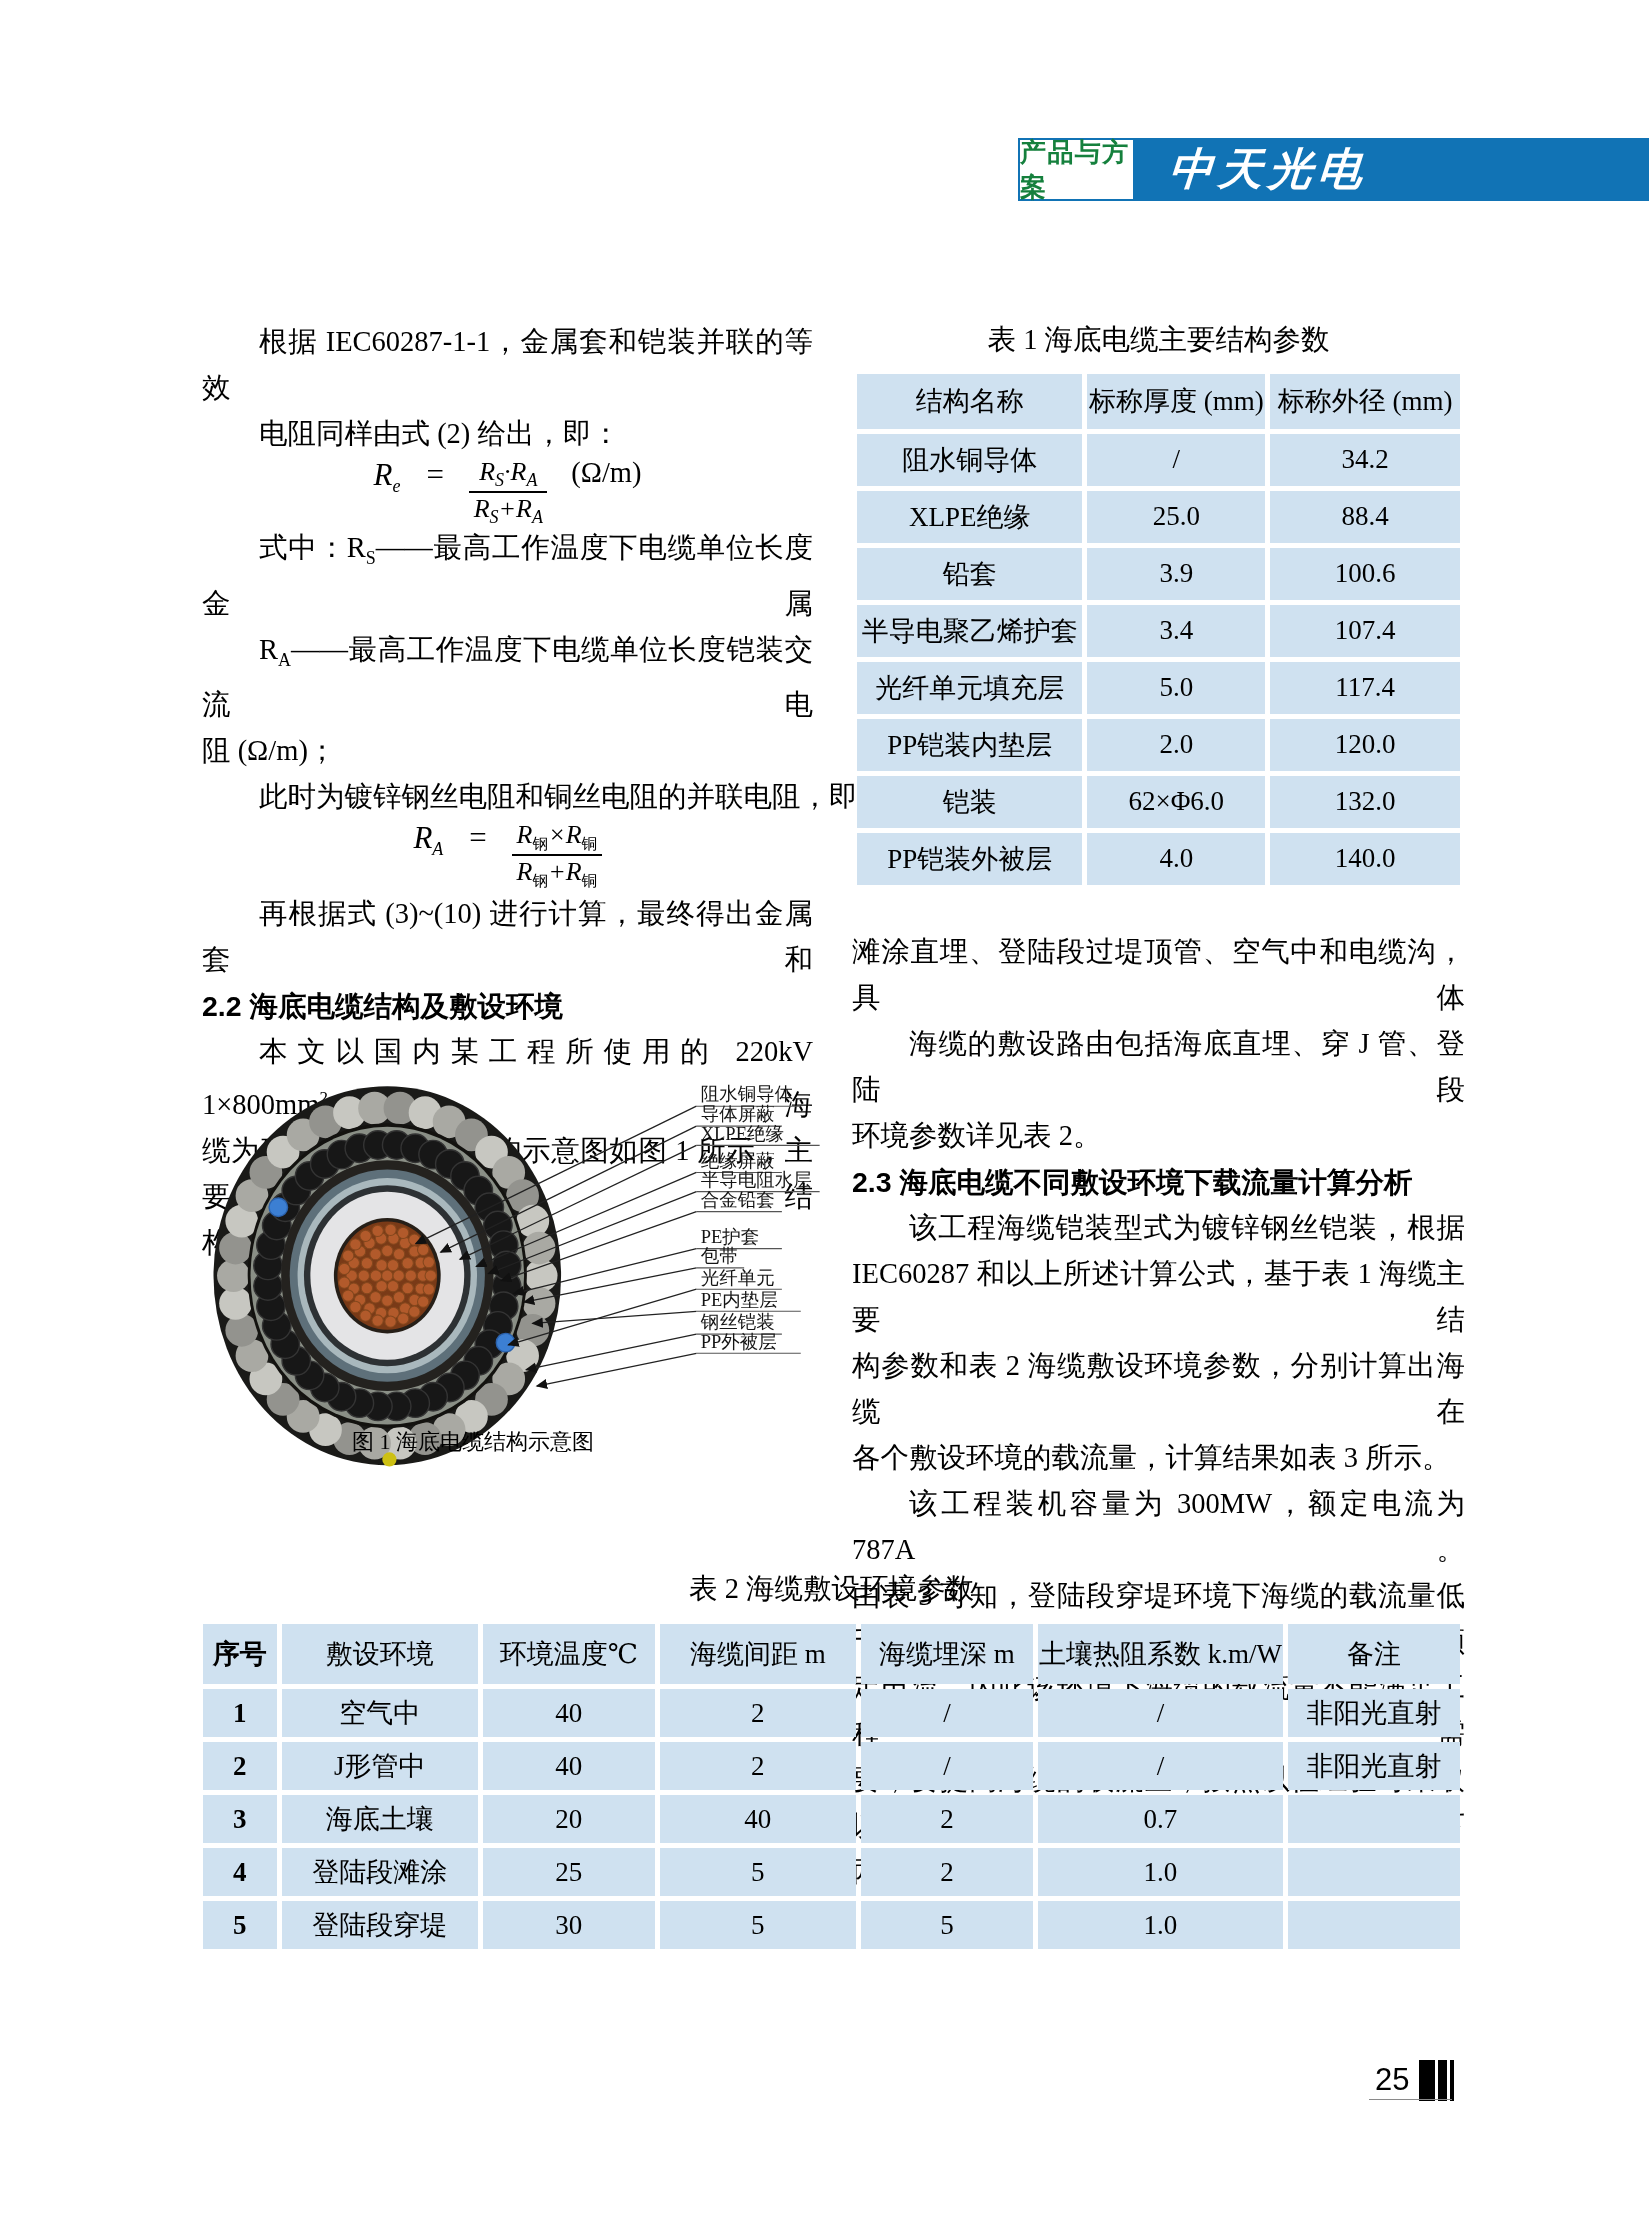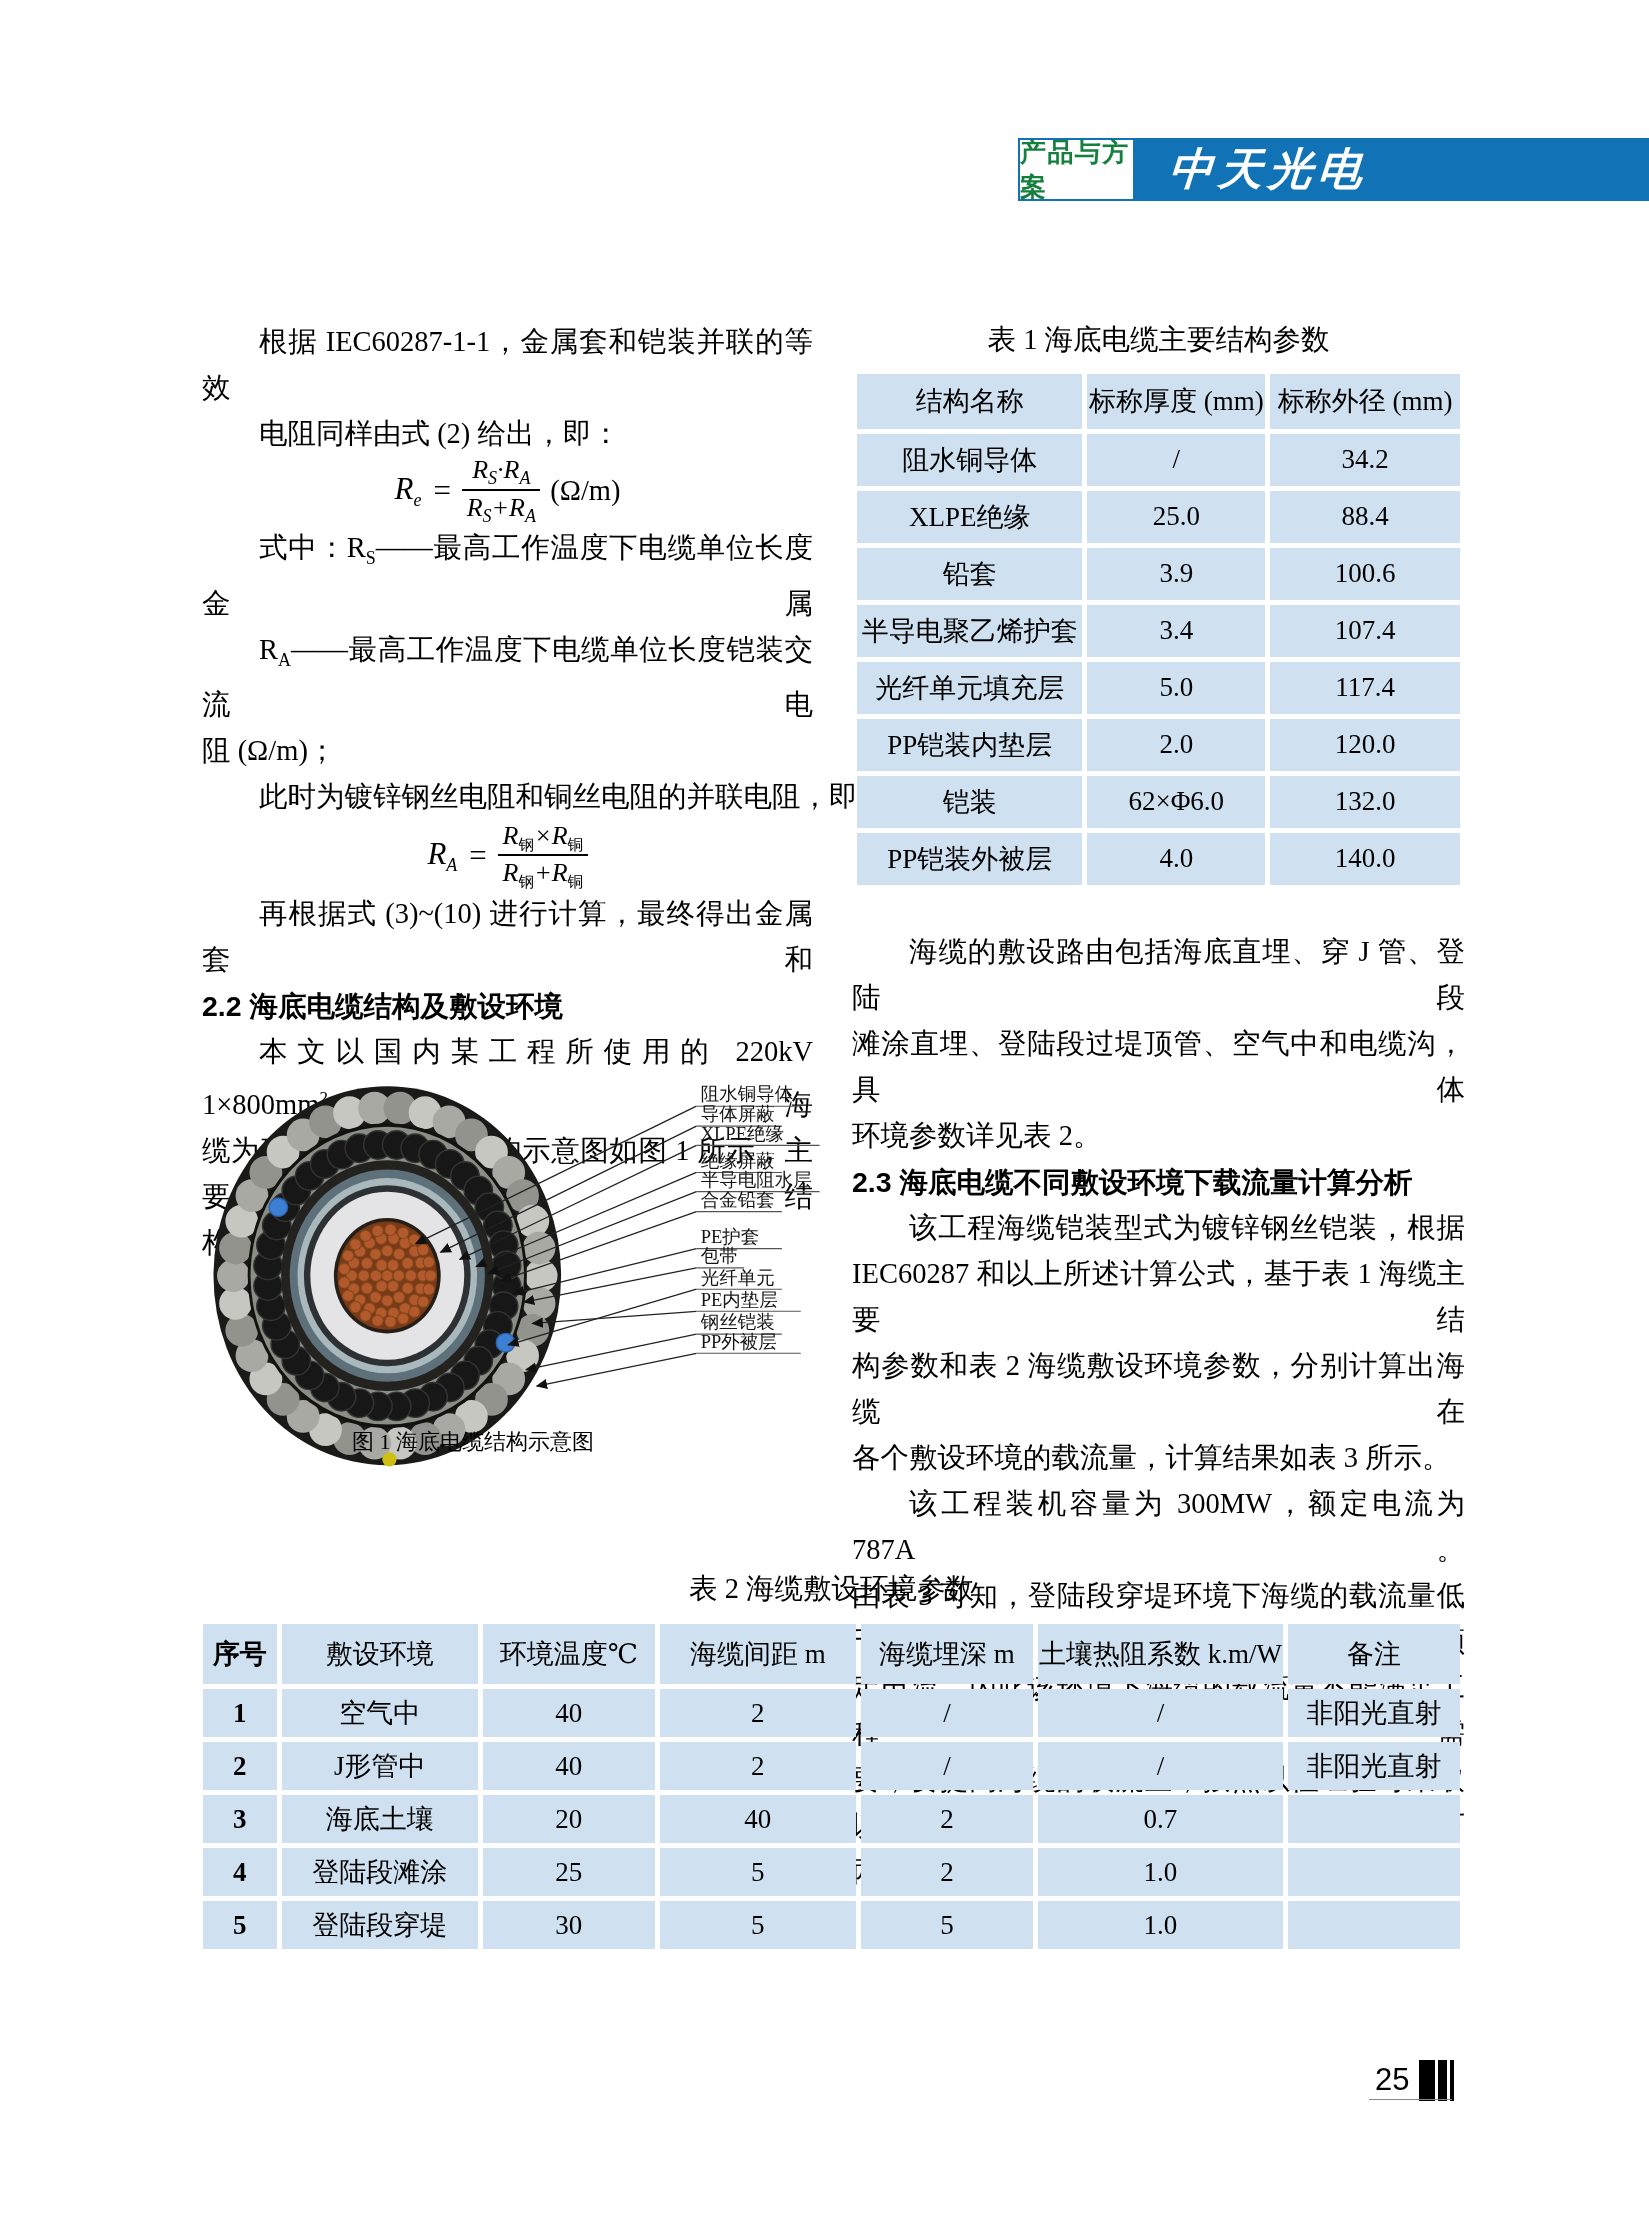--- a/index.html
+++ b/index.html
@@ -17,21 +17,21 @@
   .col-left{position:absolute;left:202px;top:319px;width:611px;font-size:28.5px;}
   .col-right{position:absolute;left:852px;top:319px;width:613px;font-size:28.5px;}
   .ln{line-height:46px;height:46px;white-space:nowrap;}
   .lnw{line-height:46px;min-height:46px;}
   .ind{text-indent:57px;}
   .jl{white-space:normal;text-align:justify;text-align-last:justify;}
   .hd{font-weight:bold;font-family:"Liberation Sans","DejaVu Sans",sans-serif;font-size:28.5px;}
   sub{font-size:18px;}
   sup{font-size:17px;}
   
-  .formula{display:flex;align-items:center;justify-content:center;gap:10px;
+  .formula{display:flex;justify-content:center;gap:24px;
            font-style:italic;font-size:31px;}
   .formula.f1{height:68px;}
   .formula.f2{height:71px;}
   .frac{display:inline-flex;flex-direction:column;align-items:center;font-size:26px;line-height:1.15;}
   .frac .den{border-top:2.1px solid #000;padding:1.4px 4.3px 0 4.3px;}
   .frac .num{padding:0 4.3px;}
   .cjksub{font-size:15.7px;font-style:normal;}
   .funit{font-style:normal;font-size:28.5px;}
   
   table{border-collapse:separate;border-spacing:5px;width:100%;font-size:27px;}
@@ -367,22 +367,22 @@
             </tr>
             <tr>
               <td>PP铠装外被层</td>
               <td>4.0</td>
               <td>140.0</td>
             </tr>
           </tbody>
       </table>
     </div>
     <div class="rp">
+      <div class="lnw jl">滩涂直埋、登陆段过堤顶管、空气中和电缆沟，具体</div>
       <div class="lnw ind jl">海缆的敷设路由包括海底直埋、穿 J 管、登陆段</div>
-      <div class="lnw jl">滩涂直埋、登陆段过堤顶管、空气中和电缆沟，具体</div>
       <div class="ln">环境参数详见表 2。</div>
       <div class="ln hd">2.3 海底电缆不同敷设环境下载流量计算分析</div>
       <div class="lnw ind jl">该工程海缆铠装型式为镀锌钢丝铠装，根据</div>
       <div class="lnw jl">IEC60287 和以上所述计算公式，基于表 1 海缆主要结</div>
       <div class="lnw jl">构参数和表 2 海缆敷设环境参数，分别计算出海缆在</div>
       <div class="ln">各个敷设环境的载流量，计算结果如表 3 所示。</div>
       <div class="lnw ind jl">该工程装机容量为 300MW，额定电流为 787A。</div>
       <div class="lnw jl">由表 3 可知，登陆段穿堤环境下海缆的载流量低于额</div>
       <div class="lnw jl">定电流，因此该环境下海缆的载流量不能满足工程需</div>
       <div class="lnw jl">要，要提高海缆的载流量，按照以往经验可采取以下</div>

